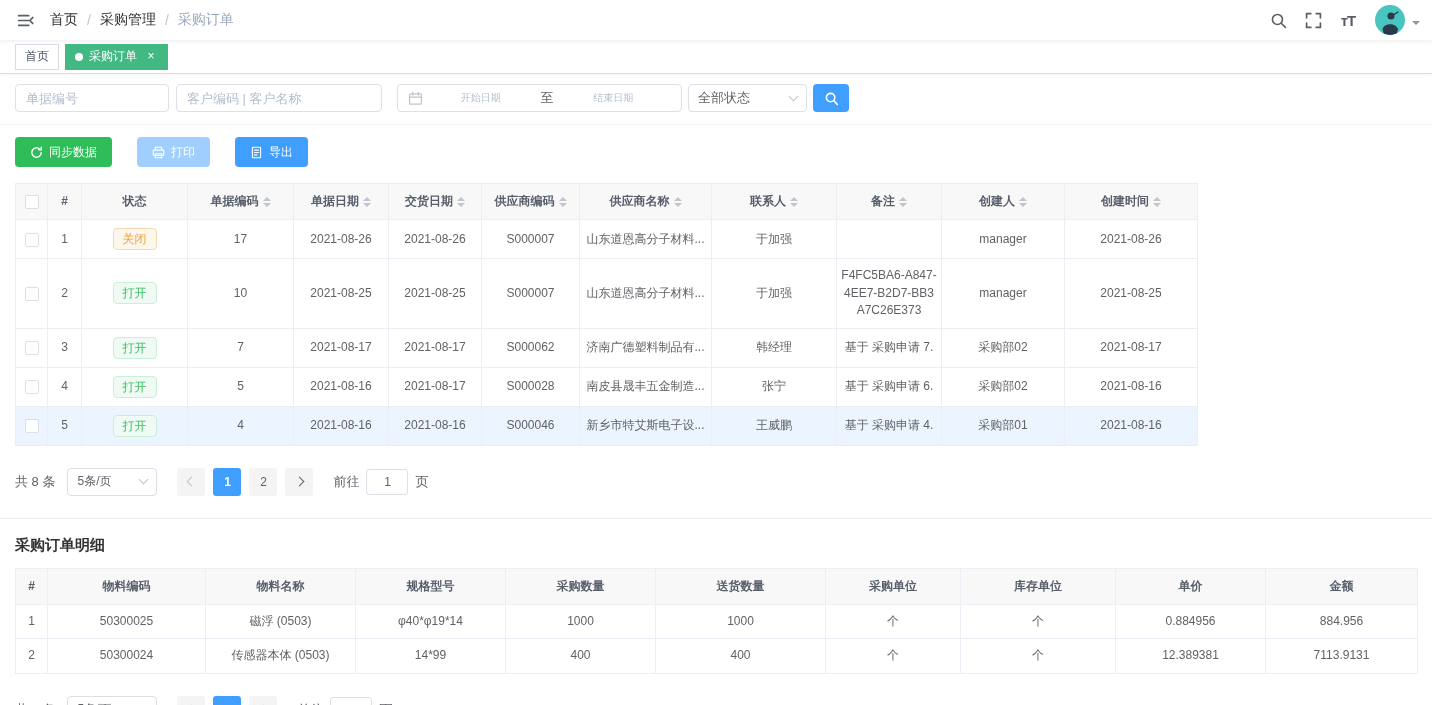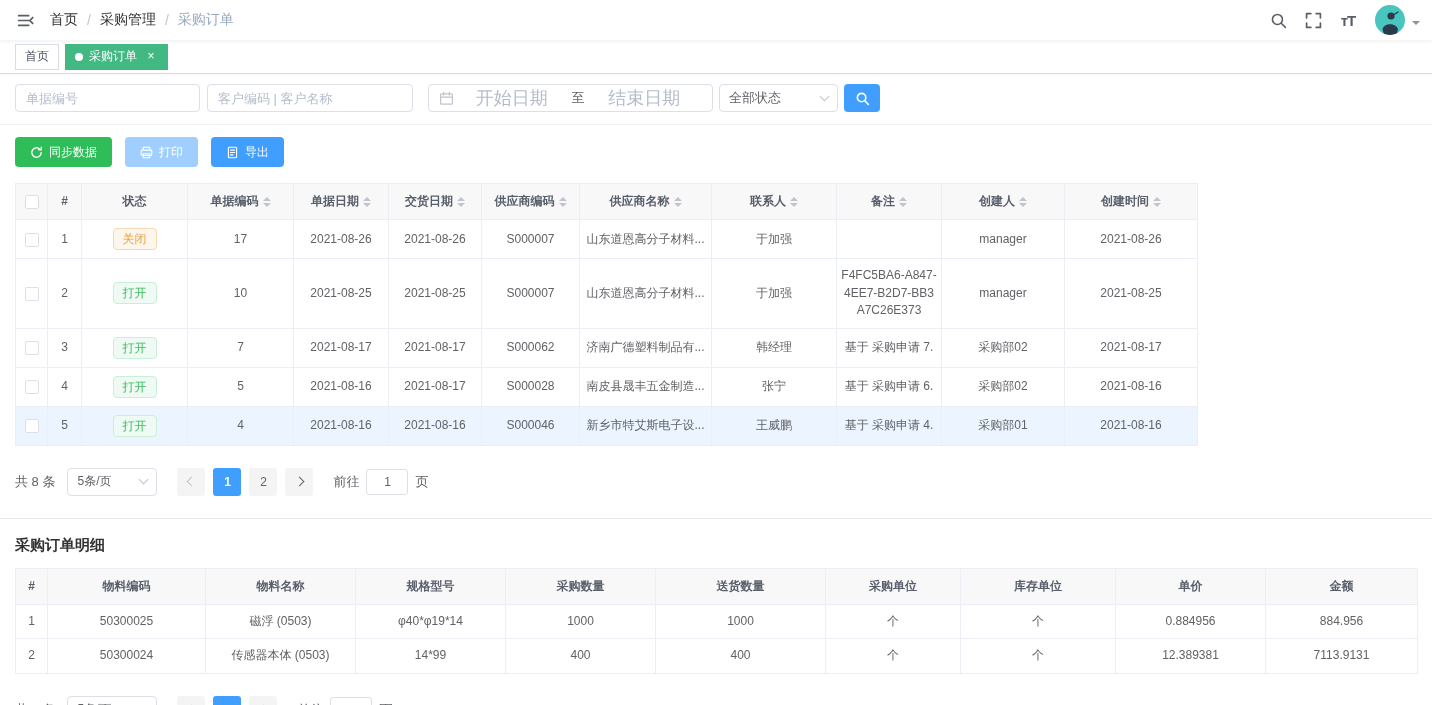--- a/index.html
+++ b/index.html
@@ -38,35 +38,35 @@
   .tag-dot { width: 8px; height: 8px; border-radius: 50%; background: #fff; margin-right: 6px; }
   .tag-close { margin-left: 7px; width: 14px; height: 14px; line-height: 13px; text-align: center;
     border-radius: 50%; font-size: 12px; }
   .tag-close::before { content: "\00d7"; }
 
   
   .filter-row { display: flex; align-items: center; padding: 10px 15px 12px; border-bottom: 1px solid #f0f2f5; }
   .input { height: 28px; border: 1px solid #dcdfe6; border-radius: 4px; padding: 0 10px;
     font-size: 13px; color: #606266; background: #fff; }
   .input::placeholder { color: #b4bccc; }
-  .w185 { width: 185px; } .w183 { width: 206px; margin-left: 7px; }
+  .w185 { width: 154px; } .w183 { width: 206px; margin-left: 7px; }
   .date-range { width: 285px; height: 28px; margin-left: 15px; border: 1px solid #dcdfe6; border-radius: 4px;
     display: flex; align-items: center; padding: 0 10px; cursor: pointer; background: #fff; }
-  .dr-ph { flex: 1; text-align: center; color: #b4bccc; font-size: 18px; }
+  .dr-ph { flex: 1; text-align: center; color: #b4bccc; font-size: 10px; }
   .dr-sep { color: #606266; font-size: 13px; padding: 0 2px; }
   .select { height: 28px; border: 1px solid #dcdfe6; border-radius: 4px; background: #fff;
     display: flex; align-items: center; justify-content: space-between; padding: 0 9px; cursor: pointer; }
   .status-select { width: 119px; margin-left: 6px; color: #606266; }
   .chev-down { width: 7px; height: 7px; border-right: 1.4px solid #c0c4cc; border-bottom: 1.4px solid #c0c4cc;
     transform: rotate(45deg); margin-top: -4px; flex: none; }
   .search-btn { width: 36px; height: 28px; margin-left: 6px; background: var(--primary, #409eff);
     border-radius: 4px; display: flex; align-items: center; justify-content: center; }
 
   
-  .toolbar { display: flex; align-items: center; gap: 13px; padding: 12px 15px 0; }
+  .toolbar { display: flex; align-items: center; gap: 25px; padding: 12px 15px 0; }
   .btn { height: 30px; border-radius: 4px; color: #fff; font-size: 12px; padding: 0 15px;
     display: inline-flex; align-items: center; gap: 6px; }
   .btn-success { background: var(--success-button, #2ebd59); }
   .btn-disabled { background: var(--disabled-primary, #a0cfff); cursor: not-allowed; }
   .btn-primary { background: var(--primary, #409eff); }
 
   
   .table-wrap { margin: 16px 15px 0; }
   table { border-collapse: collapse; table-layout: fixed; background: #fff; }
   th, td { border: 1px solid #ebeef5; text-align: center; font-size: 12px; color: #606266;

